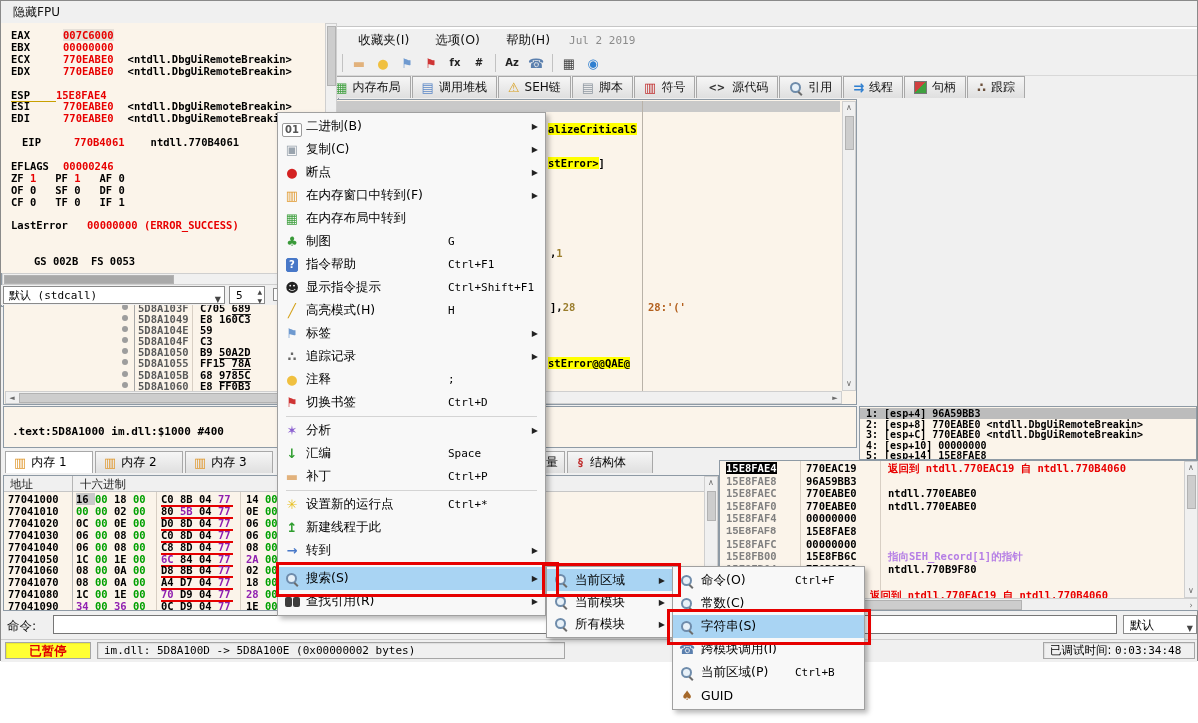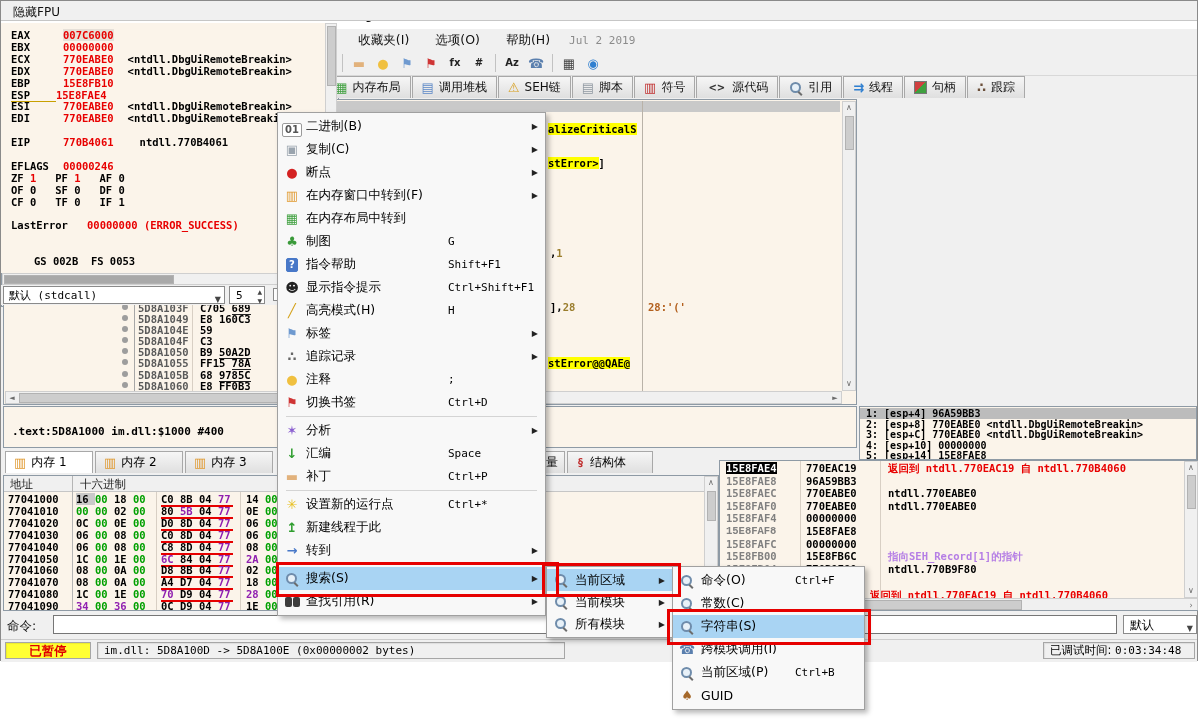--- a/index.html
+++ b/index.html
@@ -42,21 +42,21 @@
   .jarr{position:absolute;color:#7c7c7c;font-size:9px;font-weight:bold;}
   .jmark{position:absolute;color:#d41a1a;font-size:8px;font-weight:bold;}
   .frag{position:absolute;font-size:10.5px;font-weight:bold;white-space:pre;}
   .hlY{background:#ffff00;color:#000;}
   
   .sv,.sh{position:absolute;background:#f0f0f0;border:1px solid #cfcfcf;box-sizing:border-box;}
   .thumb{position:absolute;background:#cdcdcd;border:1px solid #b2b2b2;box-sizing:border-box;}
   .sbtn{position:absolute;font-size:8px;color:#6b6b6b;text-align:center;line-height:12px;width:12px;height:12px;}
   
   #regs{left:858px;top:98px;width:338px;height:306px;background:#f0f0f0;border:1px solid #8e9aa5;box-sizing:border-box;}
-  #fpubar{position:absolute;left:0;top:0;width:100%;height:20px;background:#f0f0f0;border-bottom:1px solid #c6c6c6;font-size:12px;color:#111;line-height:22px;padding-left:12px;box-sizing:border-box;}
+  #fpubar{position:absolute;left:0;top:0;width:100%;height:26px;background:#f0f0f0;border-bottom:1px solid #c6c6c6;font-size:12px;color:#111;line-height:22px;padding-left:12px;box-sizing:border-box;}
   #regbody{position:absolute;left:0;top:22px;width:336px;height:250px;background:#fbf4ea;overflow:hidden;}
   .rline{position:absolute;left:0;width:100%;height:12px;font-size:10.5px;font-weight:bold;white-space:pre;}
   .rn{display:inline-block;width:52px;color:#000;}
   .rv{color:#e80000;}
   .rs{color:#000;margin-left:14px;}
   .flagv1{color:#e80000;}
   #convrow{position:absolute;left:0;top:284px;width:336px;height:20px;background:#f0f0f0;}
   .ddbox{position:absolute;background:#fff;border:1px solid #8a8a8a;box-sizing:border-box;font-size:11.5px;}
   .ddarr{position:absolute;right:3px;top:4px;font-size:8px;color:#444;}
   
@@ -396,25 +396,24 @@
         </div>
       </div>
 
     <div id="regs">
       <div id="fpubar">隐藏FPU</div>
       <div id="regbody">
           <div class="rline m" style="top: 6px;"><span class="rn" style="margin-left: 10px;">EAX</span><span class="rv" style="background: rgb(230, 224, 216);">007C6000</span></div>
           <div class="rline m" style="top: 17.9px;"><span class="rn" style="margin-left: 10px;">EBX</span><span class="rv">00000000</span></div>
           <div class="rline m" style="top: 29.8px;"><span class="rn" style="margin-left: 10px;">ECX</span><span class="rv">770EABE0</span><span class="rs">&lt;ntdll.DbgUiRemoteBreakin&gt;</span></div>
           <div class="rline m" style="top: 41.7px;"><span class="rn" style="margin-left: 10px;">EDX</span><span class="rv">770EABE0</span><span class="rs">&lt;ntdll.DbgUiRemoteBreakin&gt;</span></div>
-          <div class="rline m" style="top: 53.6px;"><span class="rn" style="margin-left: 10px;">EBP</span><span class="rv">15E8FB10</span></div>
           <div class="rline m" style="top: 65.5px;"><span class="rn" style="margin-left: 10px; border-bottom: 1px solid rgb(200, 160, 0); width: auto; padding-right: 26px;">ESP</span><span class="rv">15E8FAE4</span></div>
           <div class="rline m" style="top: 77.4px;"><span class="rn" style="margin-left: 10px;">ESI</span><span class="rv">770EABE0</span><span class="rs">&lt;ntdll.DbgUiRemoteBreakin&gt;</span></div>
           <div class="rline m" style="top: 89.3px;"><span class="rn" style="margin-left: 10px;">EDI</span><span class="rv">770EABE0</span><span class="rs">&lt;ntdll.DbgUiRemoteBreakin&gt;</span></div>
-          <div class="rline m" style="top: 113.1px;"><span class="rn" style="margin-left: 10px;">EIP</span><span class="rv">770B4061</span><span class="rs" style="margin-left: 26px;">ntdll.770B4061</span></div>
+          <div class="rline m" style="top: 113.1px;"><span class="rn" style="margin-left: 21px;">EIP</span><span class="rv">770B4061</span><span class="rs" style="margin-left: 26px;">ntdll.770B4061</span></div>
           <div class="rline m" style="top: 136.9px;"><span class="rn" style="margin-left: 10px;">EFLAGS</span><span class="rv">00000246</span></div>
           <div class="rline m" style="top: 148.8px;"><span style="margin-left: 10px;"><span>ZF </span><span class="flagv1">1</span><span>   </span><span>PF </span><span class="flagv1">1</span><span>   </span><span>AF </span><span>0</span><span>   </span></span></div>
           <div class="rline m" style="top: 160.7px;"><span style="margin-left: 10px;"><span>OF </span><span>0</span><span>   </span><span>SF </span><span>0</span><span>   </span><span>DF </span><span>0</span><span>   </span></span></div>
           <div class="rline m" style="top: 172.6px;"><span style="margin-left: 10px;"><span>CF </span><span>0</span><span>   </span><span>TF </span><span>0</span><span>   </span><span>IF </span><span>1</span><span>   </span></span></div>
           <div class="rline m" style="top: 196.4px;"><span style="margin-left: 10px; display: inline-block; width: 76px;">LastError</span><span class="rv">00000000 (ERROR_SUCCESS)</span></div>
           <div class="rline m" style="top: 232.1px; margin-left: 23px;"><span style="margin-left: 10px;">GS 002B  FS 0053</span></div>
         </div>
       <div class="sh abs" style="left:1px;top:272px;width:324px;height:12px;">
         <div class="thumb" style="left:1px;top:1px;width:170px;height:9px;background:#a9a9a9;"></div>
       </div>
@@ -581,21 +580,21 @@
           <span class="ig" style="color: rgb(58, 154, 58);">♣</span>
         </span>
         <span class="mlbl">制图</span>
         <span class="msc">G</span>
       </div>
       <div class="mi">
         <span class="mic">
           <span class="ictxt" style="color: rgb(255, 255, 255); background: rgb(72, 120, 200); border: 1px solid rgb(72, 120, 200);">?</span>
         </span>
         <span class="mlbl">指令帮助</span>
-        <span class="msc">Shift+F1</span>
+        <span class="msc">Ctrl+F1</span>
       </div>
       <div class="mi">
         <span class="mic">
           <span class="ig" style="color: rgb(34, 34, 34);">☻</span>
         </span>
         <span class="mlbl">显示指令提示</span>
         <span class="msc">Ctrl+Shift+F1</span>
       </div>
       <div class="mi">
         <span class="mic">

